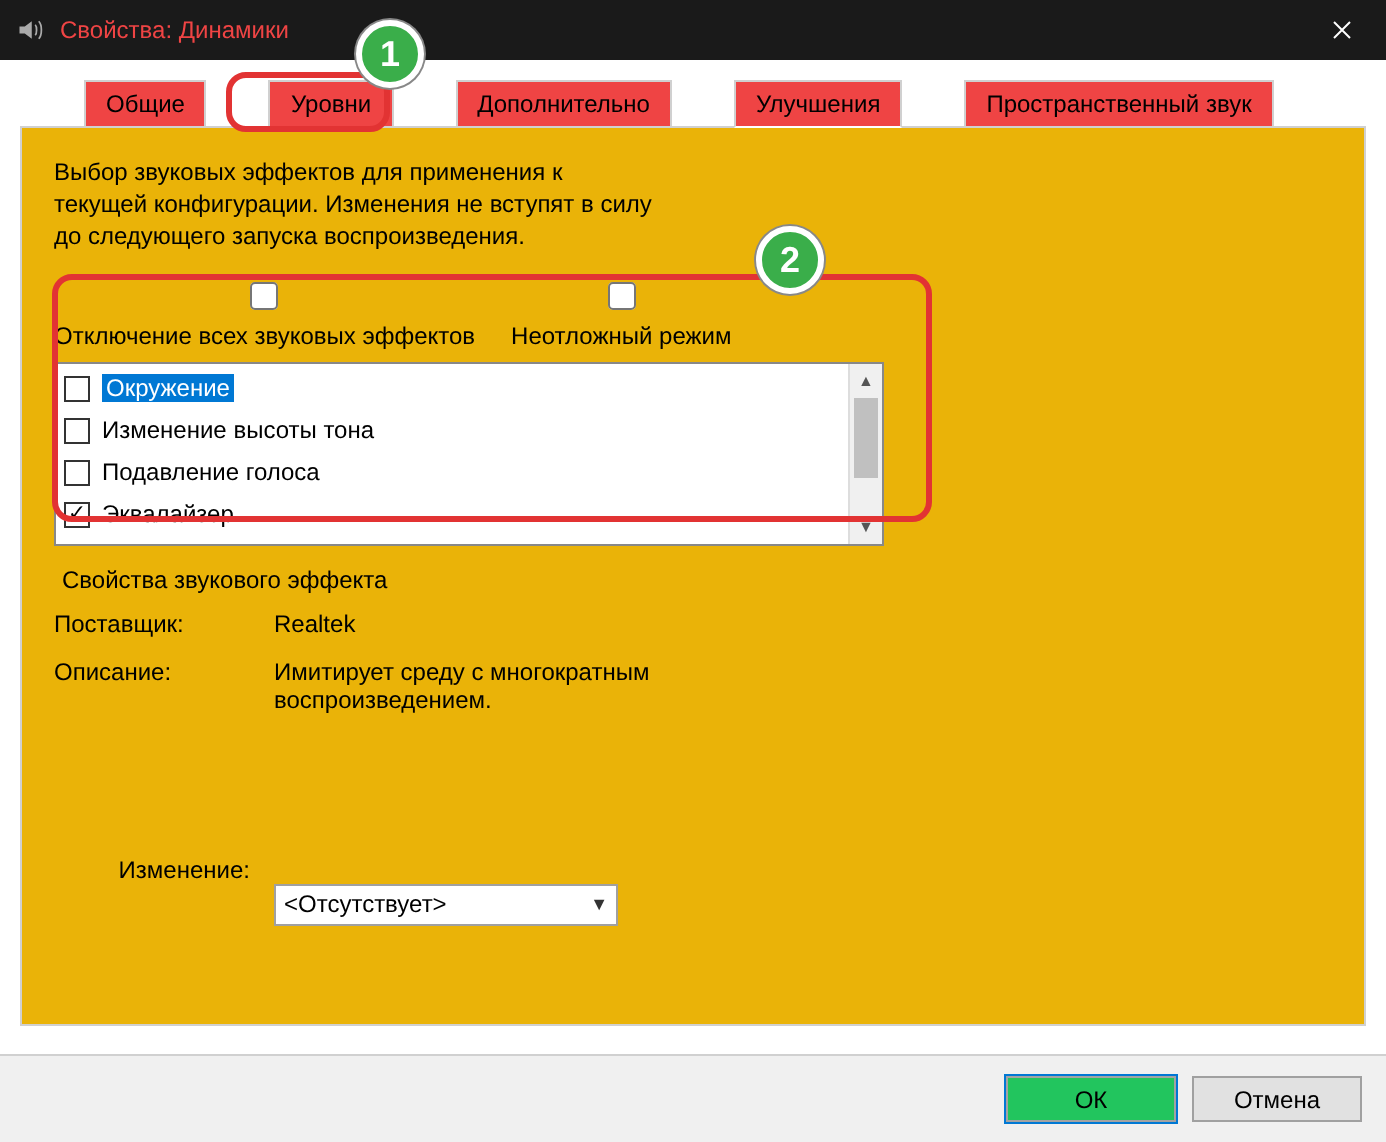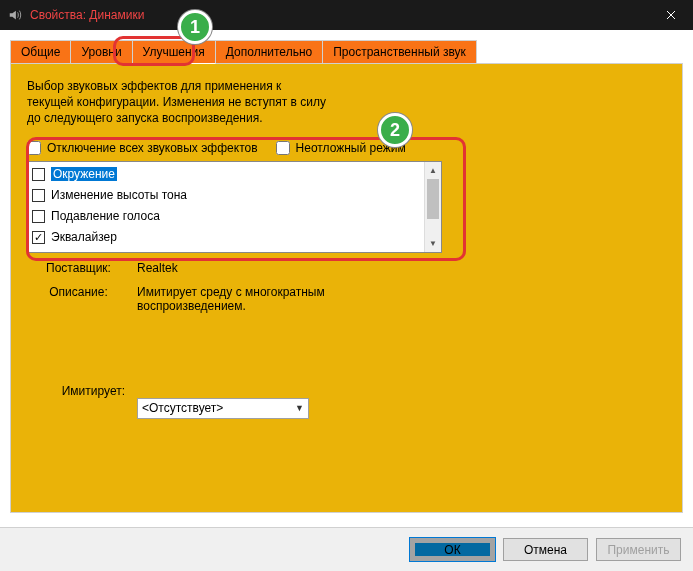--- a/index.html
+++ b/index.html
@@ -8,55 +8,55 @@
 .titlebar { background: #1a1a1a; color: #ef4444; height: 30px; display: flex; align-items: center; padding: 0 0 0 8px; font-size: 12px; }
 .titlebar .icon { width: 14px; height: 14px; margin-right: 8px; display: inline-block; }
 .titlebar .icon svg { fill: #888; }
 .titlebar .title { flex: 1; }
 .close-btn { width: 45px; height: 30px; display: flex; align-items: center; justify-content: center; cursor: pointer; }
 .close-btn svg { stroke: #fff; stroke-width: 1; }
 
 .dialog-body { background: #fff; padding: 8px 10px 0 10px; }
 
 .tabs { display: flex; position: relative; margin-top: 2px; }
-.tab { border: 1px solid #d0d0d0; border-bottom: none; padding: 4px 10px; font-size: 12px; background: #f97316; cursor: pointer; margin-right: -1px; position: relative; }
+.tab { border: 1px solid #d0d0d0; border-bottom: none; padding: 4px 10px; font-size: 12px; background: #ef4444; cursor: pointer; margin-right: -1px; position: relative; margin-left: 32px; }
 .tab.active { border-bottom: 1px solid #fff; margin-bottom: -1px; z-index: 2; }
 
 .tab-content { border: 1px solid #d0d0d0; padding: 14px 16px; min-height: 450px; background: #eab308; }
 
 .intro { font-size: 12px; max-width: 300px; line-height: 1.35; margin-bottom: 14px; }
 
 .top-checks { display: flex; gap: 18px; margin-bottom: 6px; }
-.chk { display: flex; align-items: center; gap: 6px; font-size: 12px; }
+.chk { display: flex; align-items: center; gap: 6px; font-size: 12px; flex-direction: column; }
 .chk input { width: 14px; height: 14px; margin: 0; accent-color: #000; }
 
 .listbox { border: 1px solid #888; width: 415px; height: 92px; position: relative; background: #fff; overflow: hidden; }
 .list-inner { position: absolute; left: 0; right: 17px; top: 0; bottom: 0; padding: 2px 4px; }
 .list-item { display: flex; align-items: center; gap: 6px; font-size: 12px; height: 21px; text-align: center; }
 .list-item .cb { width: 13px; height: 13px; border: 1px solid #333; display: inline-flex; align-items: center; justify-content: center; background: #fff; }
 .list-item .cb.checked::after { content: '✓'; font-size: 11px; line-height: 1; }
 .list-item .lbl.sel { background: #0078d4; color: #fff; padding: 0 2px; }
 .listbox .scrollbar { position: absolute; right: 0; top: 0; bottom: 0; width: 17px; background: #f0f0f0; border-left: 1px solid #ddd; }
 .scrollbar .arrow { height: 17px; display: flex; align-items: center; justify-content: center; font-size: 8px; color: #555; cursor: pointer; }
 .scrollbar .thumb { position: absolute; left: 2px; right: 2px; top: 17px; height: 40px; background: #c0c0c0; }
 
 .group-title { font-size: 12px; margin-top: 10px; margin-left: 4px; }
 .prop-grid { margin-top: 8px; font-size: 12px; }
 .prop-row { display: flex; margin-bottom: 10px; }
-.prop-label { width: 110px; text-align: center; padding-right: 7px; }
+.prop-label { width: 110px; text-align: left; padding-right: 7px; }
 .prop-value { max-width: 230px; }
 
 .settings-row { display: flex; align-items: center; margin-top: 50px; font-size: 12px; }
 .settings-label { width: 110px; text-align: right; padding-right: 12px; }
 .combo { width: 172px; height: 21px; border: 1px solid #a0a0a0; display: flex; align-items: center; padding: 0 4px; font-size: 12px; background: #fff; cursor: pointer; position: relative; margin-top: 35px; }
 .combo .arrow { position: absolute; right: 4px; font-size: 9px; color: #333; }
 
 .button-bar { border-top: 1px solid #d0d0d0; background: #f0f0f0; padding: 10px 12px; display: flex; justify-content: flex-end; gap: 8px; position: absolute; bottom: 0; left: 0; right: 0; }
 .btn { min-width: 85px; height: 23px; border: 1px solid #a0a0a0; background: #e1e1e1; font-size: 12px; cursor: pointer; padding: 0 8px; }
-.btn.primary { border: 5px solid #a3a3a3; outline: 1px solid #0078d4; background: #0369a1; }
+.btn.primary { border: 1px solid #a3a3a3; outline: 1px solid #0078d4; background: #22c55e; }
 .btn:disabled { color: #a0a0a0; cursor: default; }
 
 
 .callout { position: absolute; width: 34px; height: 34px; border-radius: 50%; background: #3aae4a; border: 3px solid #fff; box-shadow: 0 0 0 1px #888; color: #fff; font-weight: bold; font-size: 18px; display: flex; align-items: center; justify-content: center; z-index: 20; }
 .hl-box { position: absolute; border: 3px solid #e23333; border-radius: 10px; z-index: 10; pointer-events: none; }
 </style>
 </head>
 <body>
 
 <div class="titlebar">
@@ -72,22 +72,22 @@
         <path d="M1 1L9 9M9 1L1 9"></path>
       </svg>
   </div>
 </div>
 
 <div class="dialog-body">
 
   <div class="tabs">
     <div class="tab">Общие</div>
     <div class="tab">Уровни</div>
+    <div class="tab">Дополнительно</div>
     <div class="tab active">Улучшения</div>
-    <div class="tab">Дополнительно</div>
     <div class="tab">Пространственный звук</div>
   </div>
 
   <div class="tab-content">
     <div class="intro">Выбор звуковых эффектов для применения к текущей конфигурации. Изменения не вступят в силу до следующего запуска воспроизведения.</div>
 
     <div class="top-checks">
       <label class="chk">
         <input type="checkbox" style="">
         <span>Отключение всех звуковых эффектов</span>
@@ -117,45 +117,45 @@
           <span class="lbl">Эквалайзер</span>
         </div>
       </div>
       <div class="scrollbar">
         <div class="arrow">▲</div>
         <div class="thumb"></div>
         <div class="arrow" style="position:absolute;bottom:0;left:0;right:0;">▼</div>
       </div>
     </div>
 
+    <div class="group-title">Свойства звукового эффекта</div>
     <div class="prop-grid">
       <div class="prop-row">
         <div class="prop-label">Поставщик:</div>
         <div class="prop-value">Realtek</div>
       </div>
       <div class="prop-row">
         <div class="prop-label">Описание:</div>
         <div class="prop-value">Имитирует среду с многократным воспроизведением.</div>
       </div>
     </div>
 
     <div class="settings-row">
-      <div class="settings-label">Имитирует:</div>
+      <div class="settings-label">Изменение:</div>
       <div class="combo">
         <span>&lt;Отсутствует&gt;</span>
         <span class="arrow">▼</span>
       </div>
     </div>
 
   </div>
 </div>
 
 <div class="button-bar">
   <button class="btn primary">ОК</button>
   <button class="btn">Отмена</button>
-  <button class="btn" disabled="">Применить</button>
 </div>
 
 <div class="hl-box" style="left:113px; top:36px; width:82px; height:30px;"></div>
 <div class="callout" style="left:178px; top:10px;">1</div>
 
 <div class="hl-box" style="left:26px; top:137px; width:440px; height:124px;"></div>
 <div class="callout" style="left:378px; top:113px;">2</div>
 
 </body></html>

